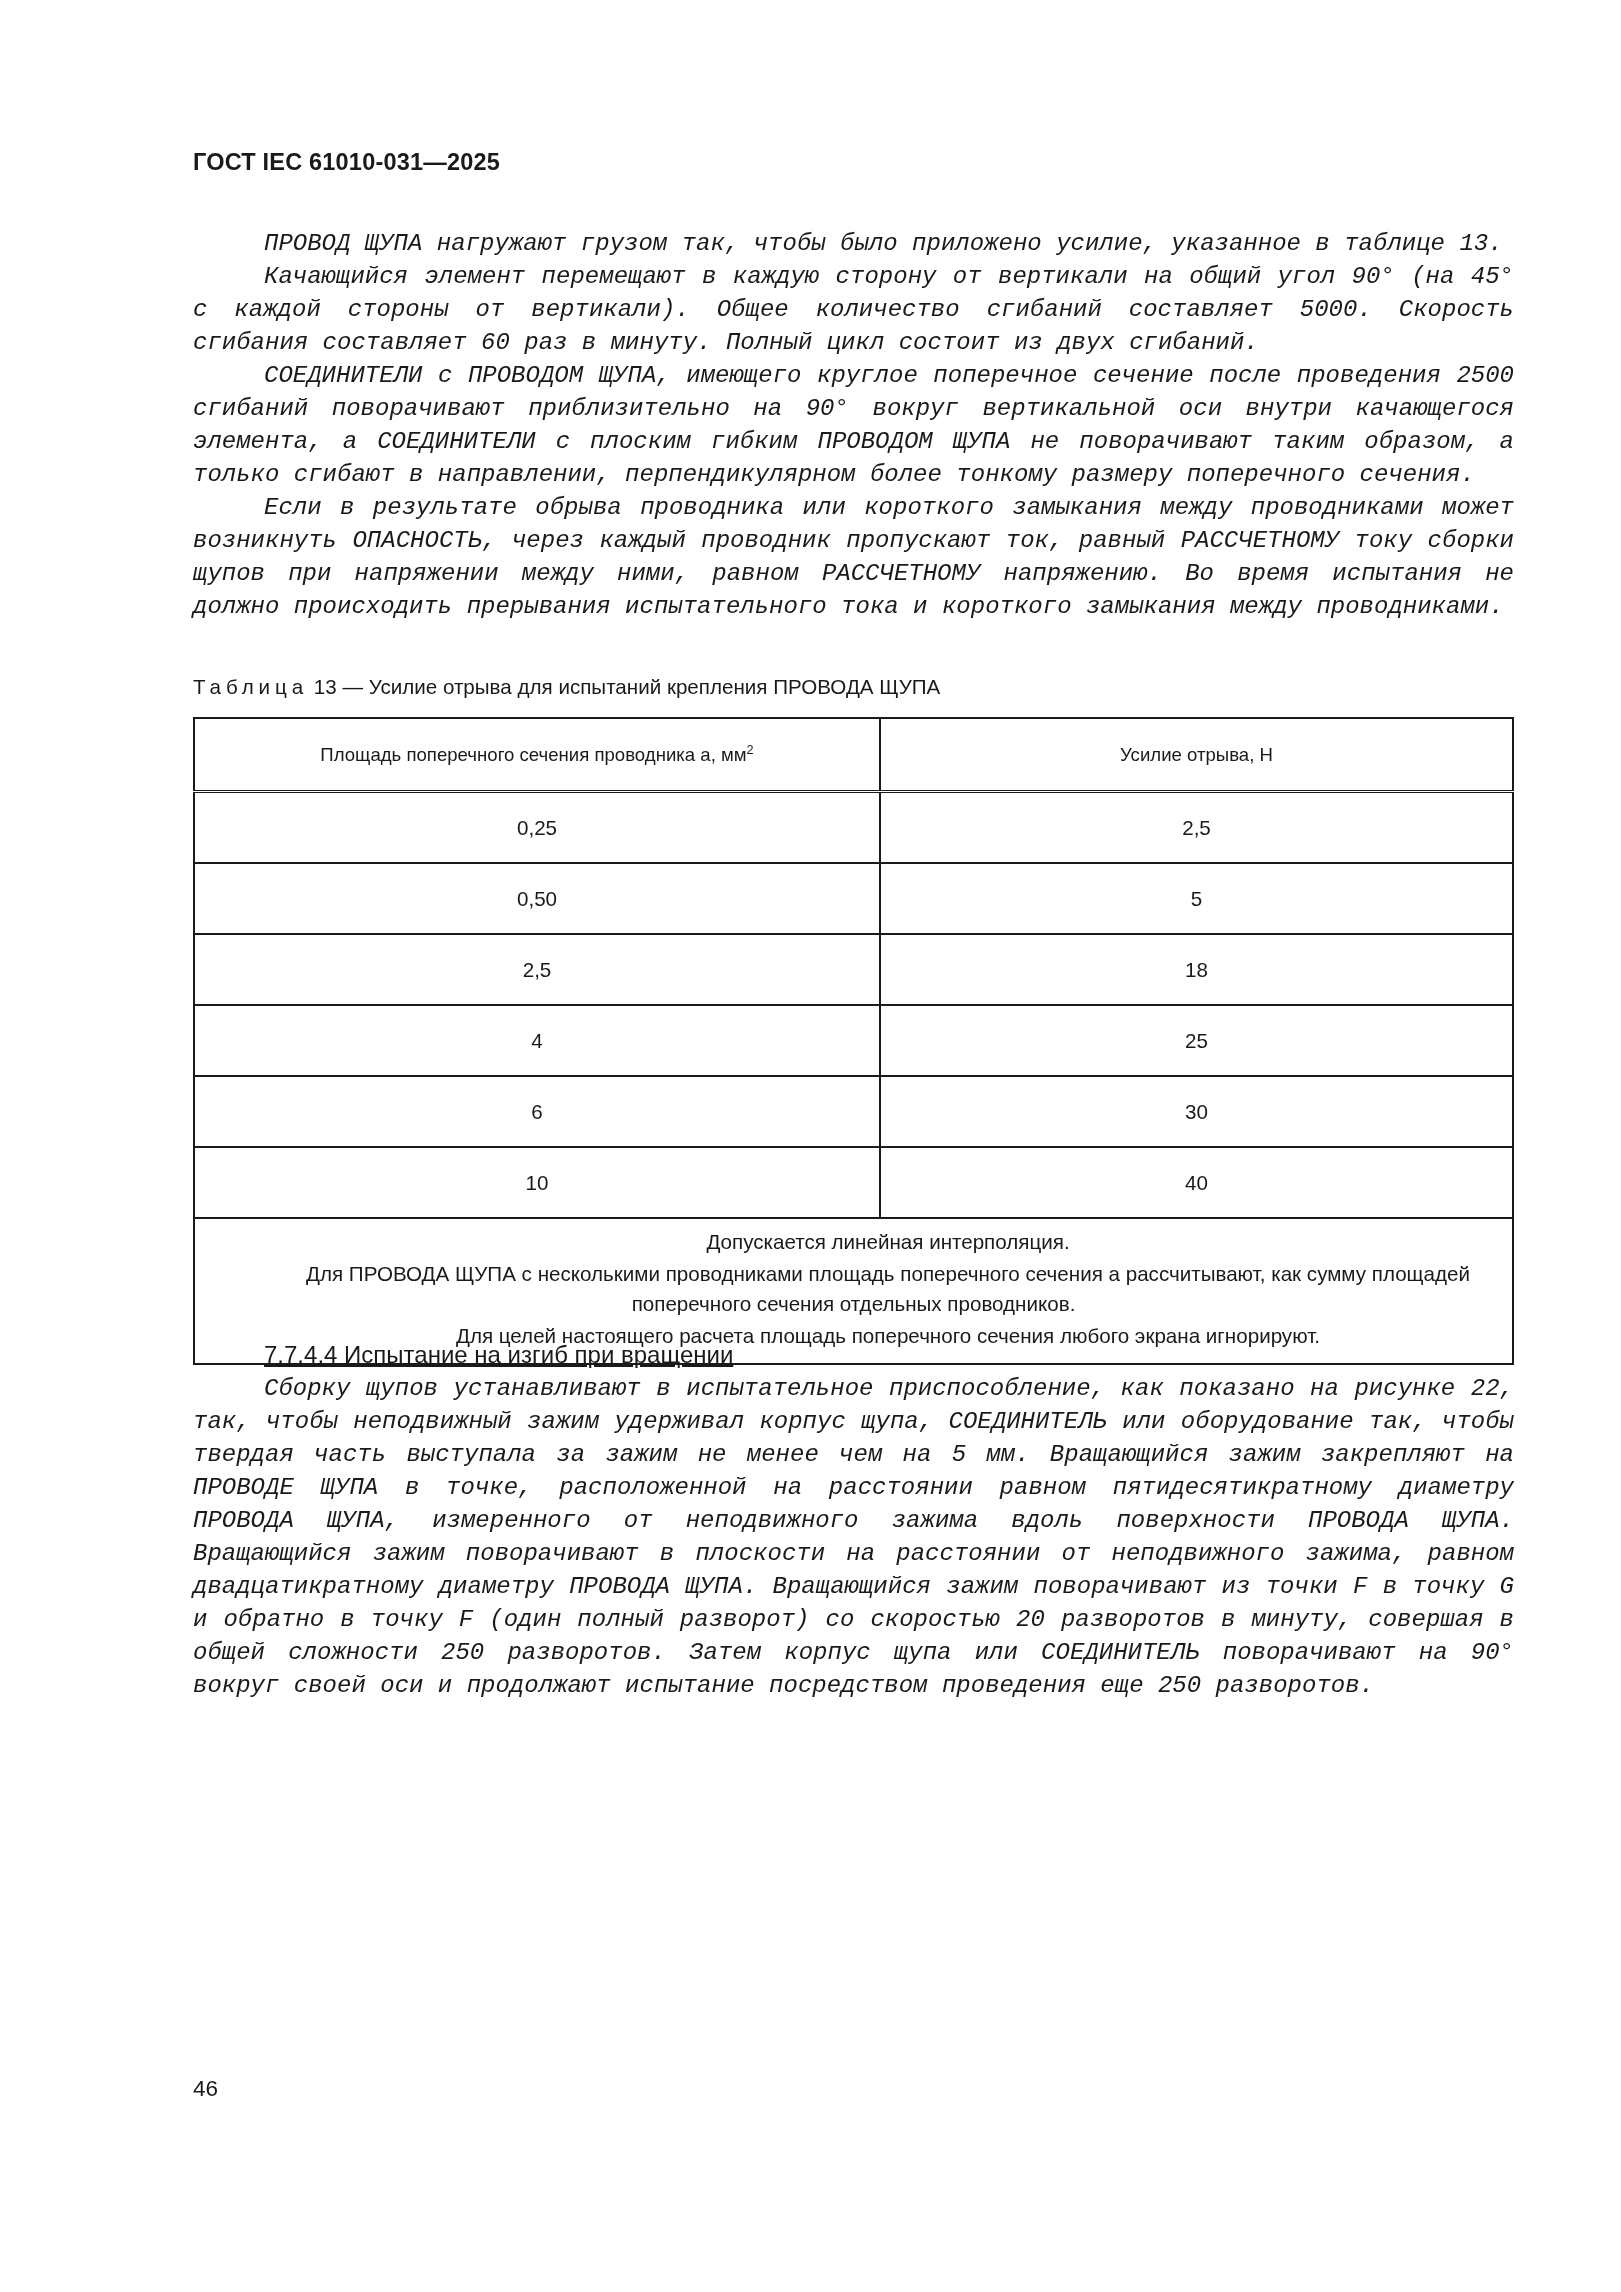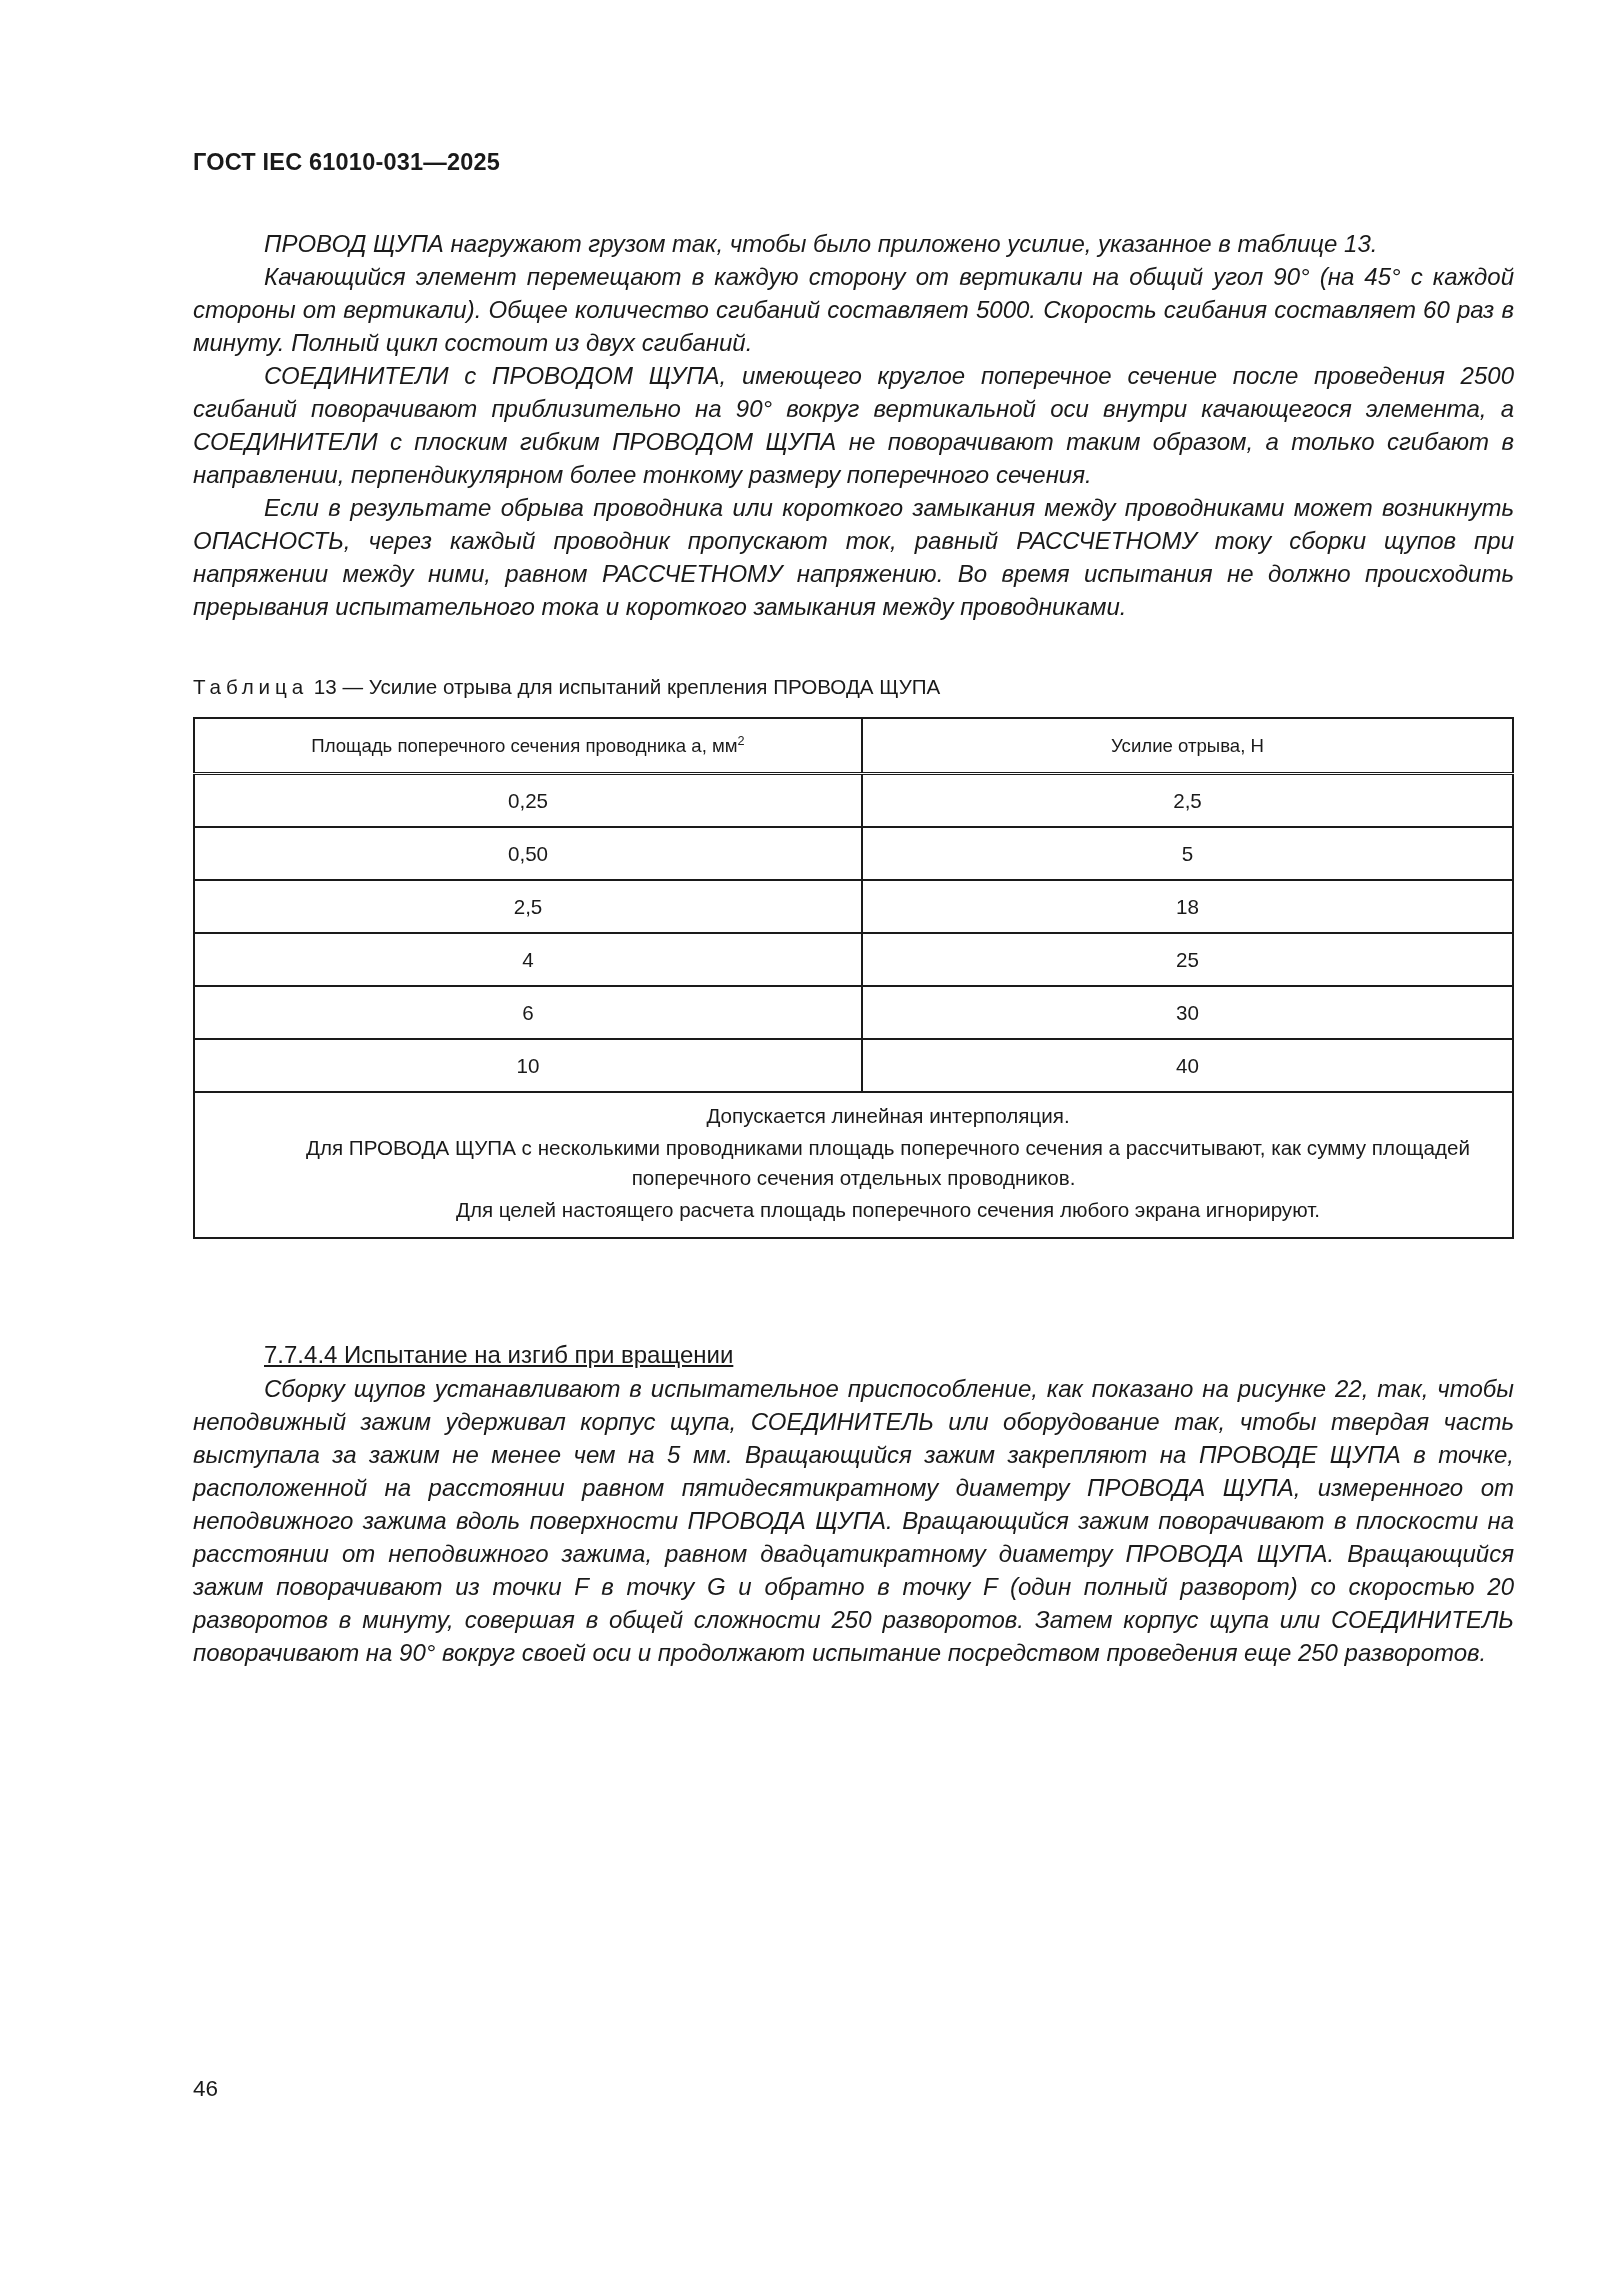--- a/index.html
+++ b/index.html
@@ -2,28 +2,28 @@
 <html><head>
 <meta charset="utf-8">
 <style>
   html, body { margin: 0; padding: 0; background: #ffffff; }
   body { width: 1621px; height: 2293px; position: relative; color: #1a1a1a;
          font-family: "Liberation Sans", sans-serif; }
   .page-header { position: absolute; left: 193px; top: 149px; font-weight: bold;
                  font-size: 23.5px; letter-spacing: 0.2px; }
   .body-text { position: absolute; left: 193px; width: 1321px; font-size: 24px;
                line-height: 33px; font-style: italic; text-align: justify; }
-  .body-text p { margin: 0; text-indent: 71px; }
+  .body-text p { margin: 0; text-indent: 71px; font-family: Liberation Mono, monospace; }
   #block1 { top: 227px; }
   .table-caption { position: absolute; left: 193px; top: 675px; font-size: 20.6px; }
   .table-caption .spaced { letter-spacing: 4.9px; margin-top: 8px; }
   table.data { position: absolute; left: 193px; top: 717px; width: 1321px;
                border-collapse: collapse; font-size: 20.6px; }
   table.data th, table.data td { border: 2px solid #1a1a1a; text-align: center;
-               height: 45px; padding: 3px; font-weight: normal; }
+               height: 45px; padding: 12px; font-weight: normal; }
   table.data thead th { height: 47px; font-size: 18.6px; border-bottom: 3.9px double #1a1a1a; }
   table.data td.c1 { width: 660px; }
   table.data td.notes { text-align: center; padding: 7.8px 13.7px 9.8px 13.7px; font-size: 20.6px;
                line-height: 30px; height: auto; }
   .notes p { margin: 0 0 2px 0; text-indent: 69px; }
   #block2-head { position: absolute; left: 264px; top: 1341px; font-size: 24px; text-decoration: underline; }
   #block2 { top: 1372px; }
   .page-number { position: absolute; left: 193px; top: 2076px; font-size: 22.5px; }
   sup { font-size: 12.7px; }
 </style>

